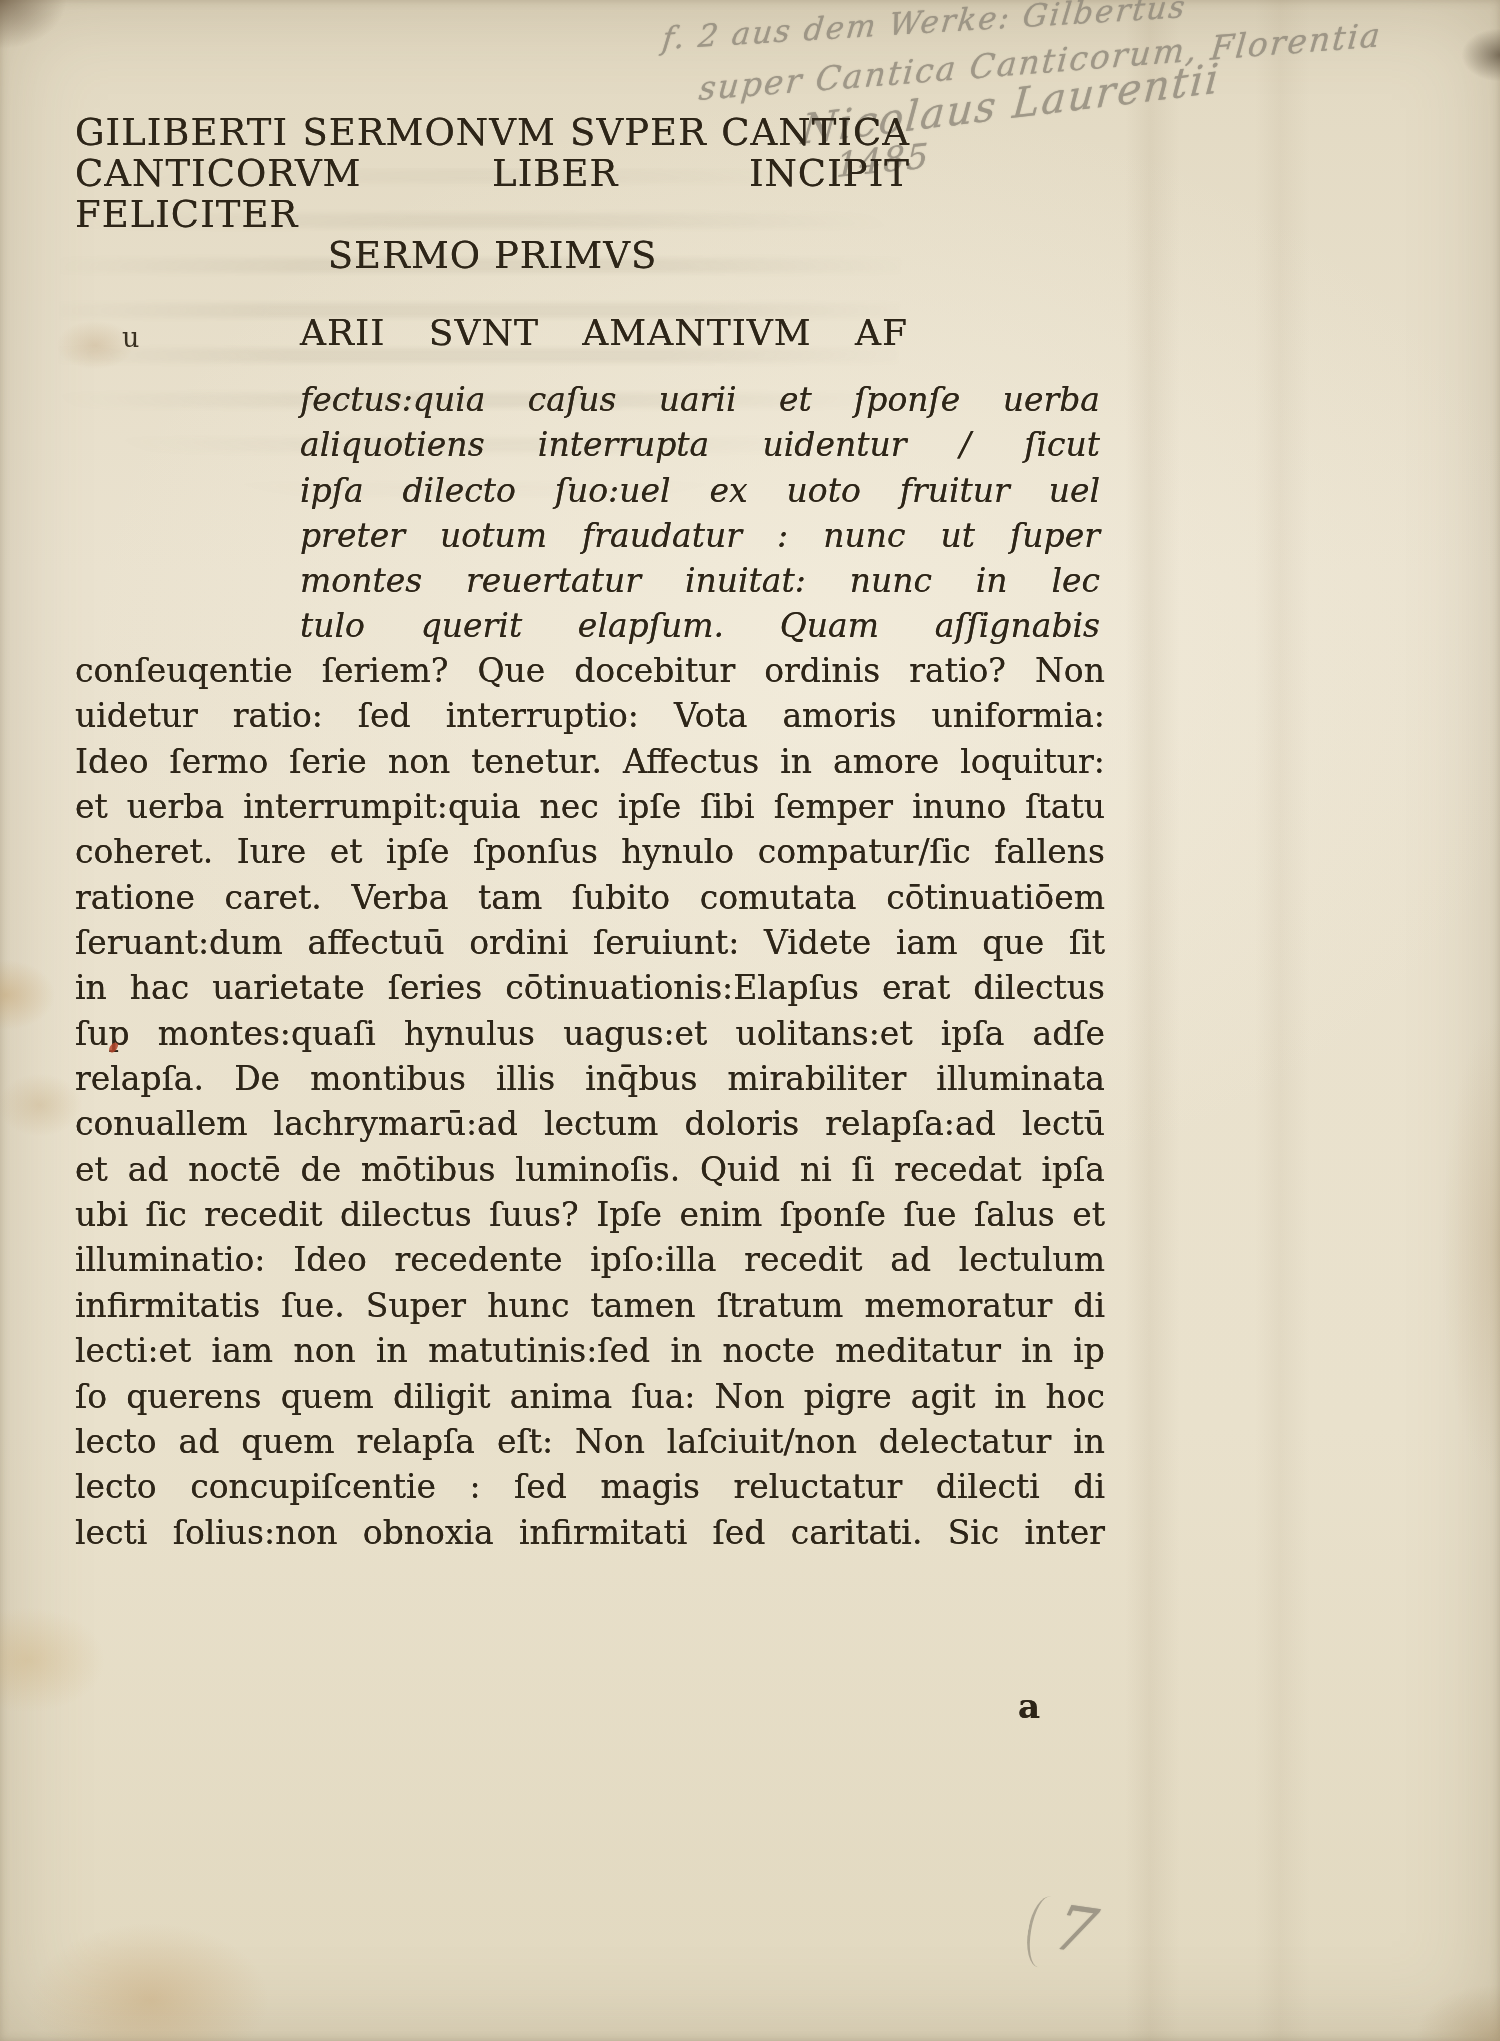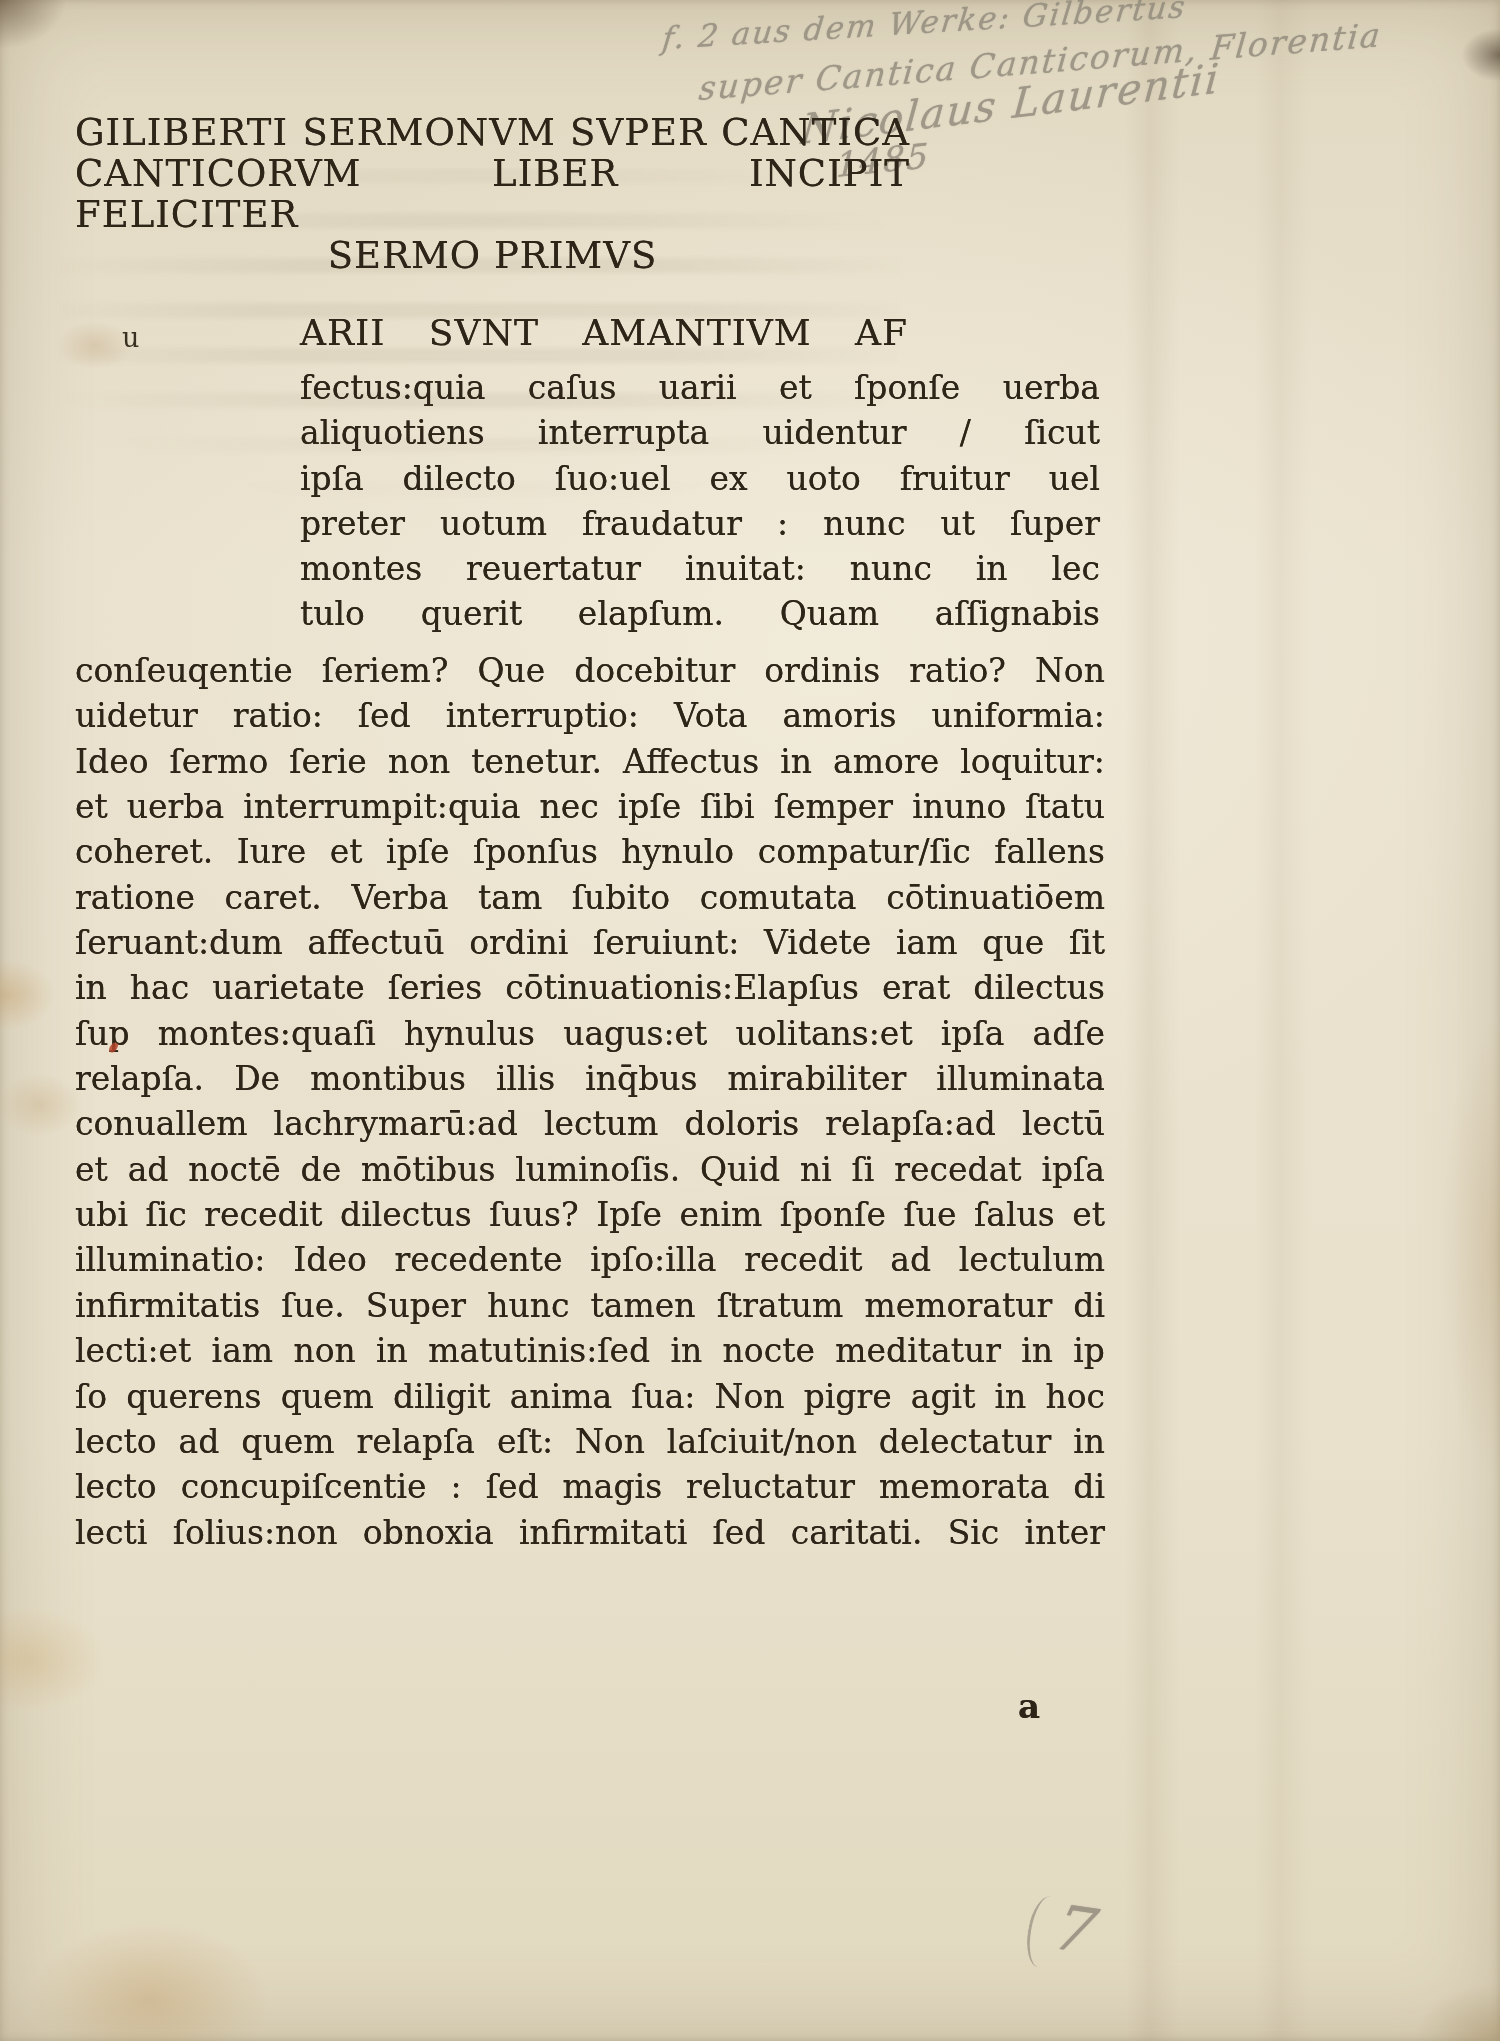--- a/index.html
+++ b/index.html
@@ -35,21 +35,21 @@
             mask-image:radial-gradient(ellipse at 50% 45%, #000 35%, transparent 78%);
     pointer-events:none;
   }
   .ink{color:#2d2518;text-shadow:0 0 .6px rgba(45,37,24,.85);}
   .title-block{position:absolute;left:75px;top:112px;width:835px;}
   .title-line{font-weight:400;font-size:37px;line-height:41px;letter-spacing:1px;
     text-align:justify;text-align-last:justify;}
   .title-center{text-align:right;text-align-last:center;}
   .incipit{position:absolute;left:300px;top:312px;width:608px;font-weight:400;font-size:36px;
     letter-spacing:1px;text-align:justify;text-align-last:justify;}
-  .indent-block{position:absolute;left:300px;top:365px;width:800px;font-size:33px;line-height:45.3px;}
+  .indent-block{position:absolute;left:300px;top:377px;width:800px;font-size:33px;line-height:45.3px;font-style:italic;}
   .body-block{position:absolute;left:75px;top:648px;width:1030px;font-size:33px;line-height:45.35px;}
   .tline{text-align:justify;text-align-last:justify;white-space:nowrap;}
   .guide-letter{position:absolute;left:122px;top:322px;font-size:27px;color:#3a3122;}
   .red-speck{position:absolute;left:110px;top:1042px;width:7px;height:11px;border-radius:60% 40% 55% 45%;
     background:#b4462c;transform:rotate(28deg);opacity:.85;}
   .signature{position:absolute;left:1018px;top:1686px;font-size:34px;font-weight:600;}
   .pencil{color:#8f887a;font-style:italic;opacity:.8;text-shadow:0 0 1.2px rgba(140,132,118,.8);
     white-space:nowrap;letter-spacing:2px;}
   .ann1{position:absolute;left:662px;top:4px;font-size:31px;transform:rotate(-3.5deg) skewX(-10deg);}
   .ann2{position:absolute;left:698px;top:42px;font-size:33px;transform:rotate(-4.5deg) skewX(-10deg);}
@@ -104,21 +104,21 @@
     <div class="tline">ſup montes:quaſi hynulus uagus:et uolitans:et ipſa adſe</div>
     <div class="tline">relapſa. De montibus illis inq̄bus mirabiliter illuminata</div>
     <div class="tline">conuallem lachrymarū:ad lectum doloris relapſa:ad lectū</div>
     <div class="tline">et ad noctē de mōtibus luminoſis. Quid ni ſi recedat ipſa</div>
     <div class="tline">ubi ſic recedit dilectus ſuus? Ipſe enim ſponſe ſue ſalus et</div>
     <div class="tline">illuminatio: Ideo recedente ipſo:illa recedit ad lectulum</div>
     <div class="tline">infirmitatis ſue. Super hunc tamen ſtratum memoratur di</div>
     <div class="tline">lecti:et iam non in matutinis:ſed in nocte meditatur in ip</div>
     <div class="tline">ſo querens quem diligit anima ſua: Non pigre agit in hoc</div>
     <div class="tline">lecto ad quem relapſa eſt: Non laſciuit/non delectatur in</div>
-    <div class="tline">lecto concupiſcentie : ſed magis reluctatur memorata di</div>
+    <div class="tline">lecto concupiſcentie : ſed magis reluctatur dilecti di</div>
     <div class="tline">lecti ſolius:non obnoxia infirmitati ſed caritati. Sic inter</div>
   </div>
 
   <div class="signature ink">a</div>
 
   <div class="red-speck"></div>
 
   <div class="folio-bracket"></div>
   <div class="pencil folio-mark">7</div>
 

